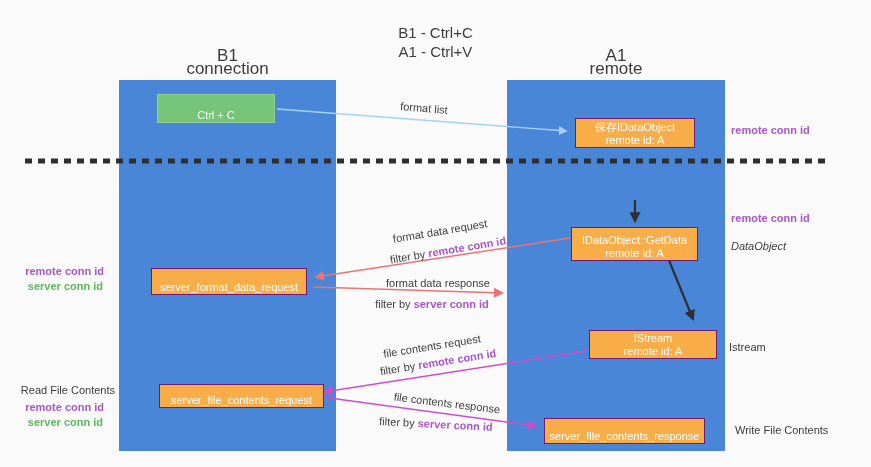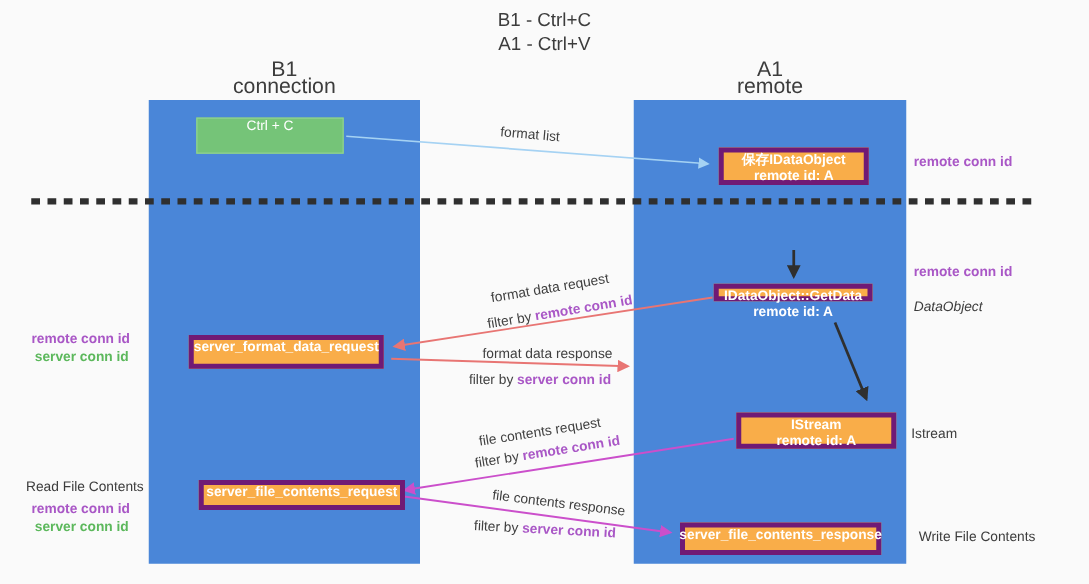--- a/index.html
+++ b/index.html
@@ -1,29 +1,29 @@
 <!DOCTYPE html>
 <html style="--column_blue: #4a86d8; --box_orange: #f9ad49; --box_green: #75c478; --arrow_light_blue: #a5d2f3; --arrow_red: #e87573; --arrow_magenta: #cb4fcb; --arrow_black: #2f2f2f; --text_purple: #a957c6; --text_green: #5cb85c; --background: #fafafa;"><head>
 <meta charset="utf-8">
 <style>
   html,body{margin:0;padding:0;background:var(--background,#fafafa);}
   #canvas{position:relative;width:871px;height:467px;overflow:hidden;
     font-family:"Liberation Sans",sans-serif;background:var(--background,#fafafa);}
-  .title{position:absolute;left:0;right:0;top:7px;text-align:center;
+  .title{position:absolute;left:0;right:0;top:23px;text-align:center;
     font-size:15px;line-height:19px;color:#3c3c3c;}
   .col{position:absolute;top:80px;height:371px;background:var(--column_blue,#4a86d8);}
   .col-left{left:119px;width:217px;}
   .col-right{left:507px;width:218px;}
   .hdr{position:absolute;text-align:center;color:#3c3c3c;font-size:17px;line-height:13px;}
   .hdr-left{left:119px;width:217px;top:49px;}
   .hdr-right{left:507px;width:218px;top:49px;}
   .node{position:absolute;display:flex;flex-direction:column;align-items:center;
-    justify-content:flex-start;color:#fff;font-size:11px;line-height:13px;text-align:center;
+    justify-content:flex-end;color:#fff;font-size:11px;line-height:13px;text-align:center;
     box-sizing:border-box;}
-  .orange{background:var(--box_orange,#f9ad49);border:4px solid #701a75;font-weight:bold;}
+  .orange{background:var(--box_orange,#f9ad49);border:1px solid #701a75;}
   .green{background:var(--box_green,#75c478);border:1px solid #90d193;}
   .side{position:absolute;font-size:11px;line-height:13px;color:#3c3c3c;white-space:nowrap;}
   .rightalign{text-align:right;}
   .purple{color:var(--text_purple,#a957c6);font-weight:bold;}
   .greentxt{color:var(--text_green,#5cb85c);font-weight:bold;}
   .alabel{position:absolute;font-size:11px;color:#3f3f3f;white-space:nowrap;
     transform:translate(-50%,-50%) rotate(var(--r,0deg));}
   .alabel .purple{margin-left:3px;}
   svg.arrows{position:absolute;left:0;top:0;pointer-events:none;}
   .ln-blue{stroke:var(--arrow_light_blue,#a5d2f3);stroke-width:1.4;}
@@ -86,21 +86,21 @@
   <div class="node green" style="left:157px;top:94px;width:118px;height:29px;">
     <span>Ctrl + C</span>
   </div>
 
   <div class="node orange" style="left:575px;top:118px;width:120px;height:30px;">
     <span>保存IDataObject</span>
     <span>remote id: A</span>
   </div>
 
 
-  <div class="node orange" style="left:571px;top:227px;width:127px;height:14px;">
+  <div class="node orange" style="left:571px;top:227px;width:127px;height:34px;">
     <span>IDataObject::GetData</span>
     <span>remote id: A</span>
   </div>
 
   <div class="node orange" style="left:151px;top:268px;width:156px;height:27px;">
     <span>server_format_data_request</span>
   </div>
 
 
   <div class="node orange" style="left:589px;top:330px;width:128px;height:29px;">

